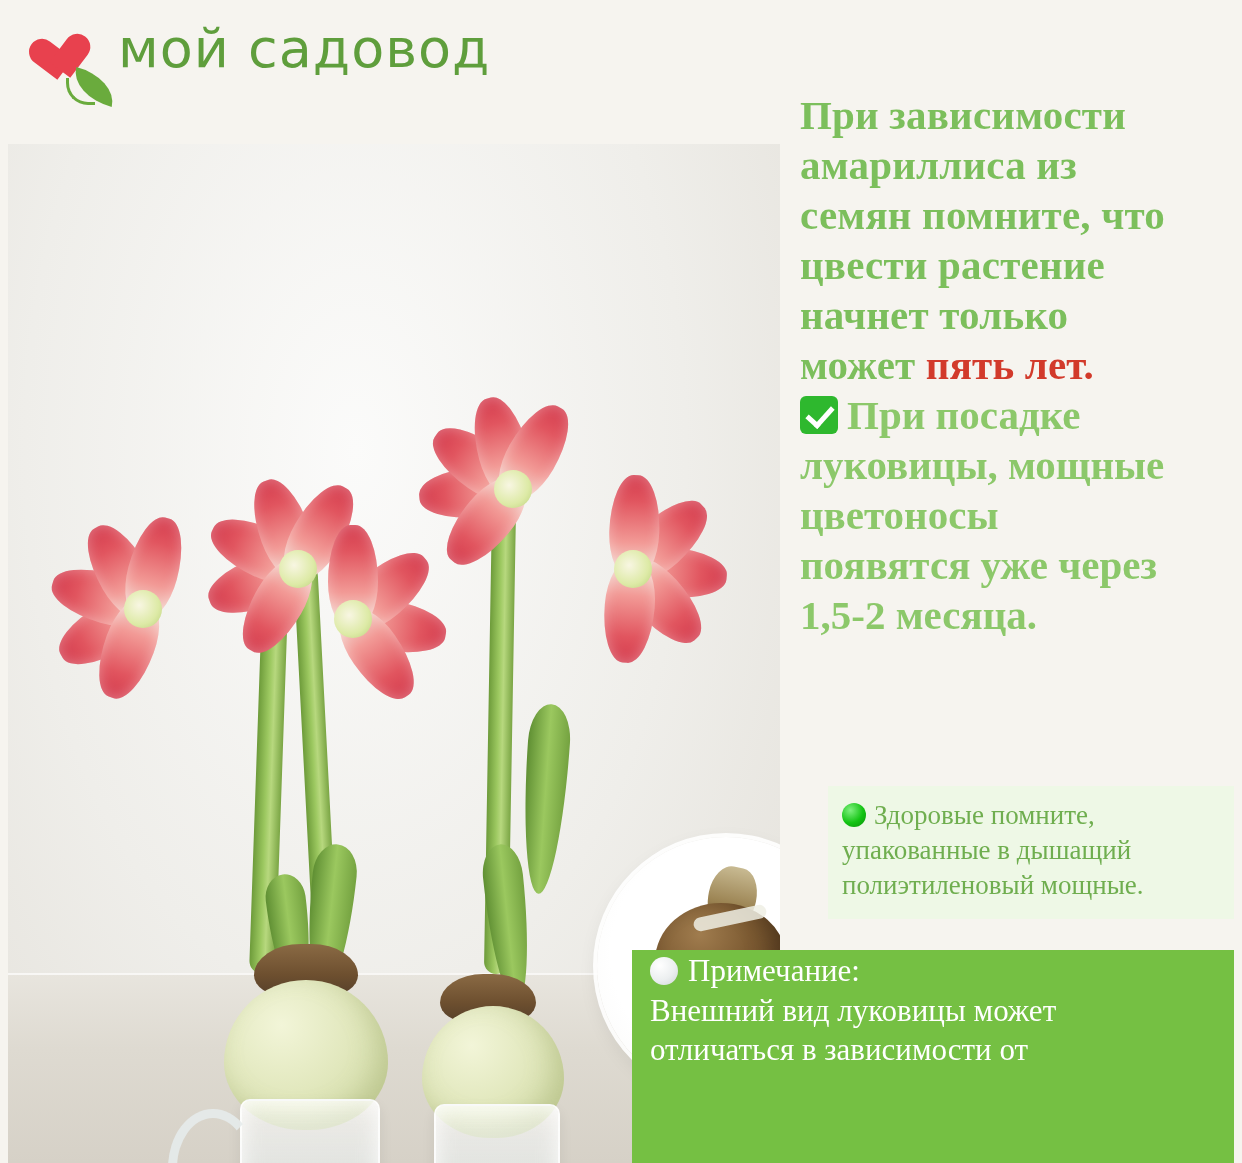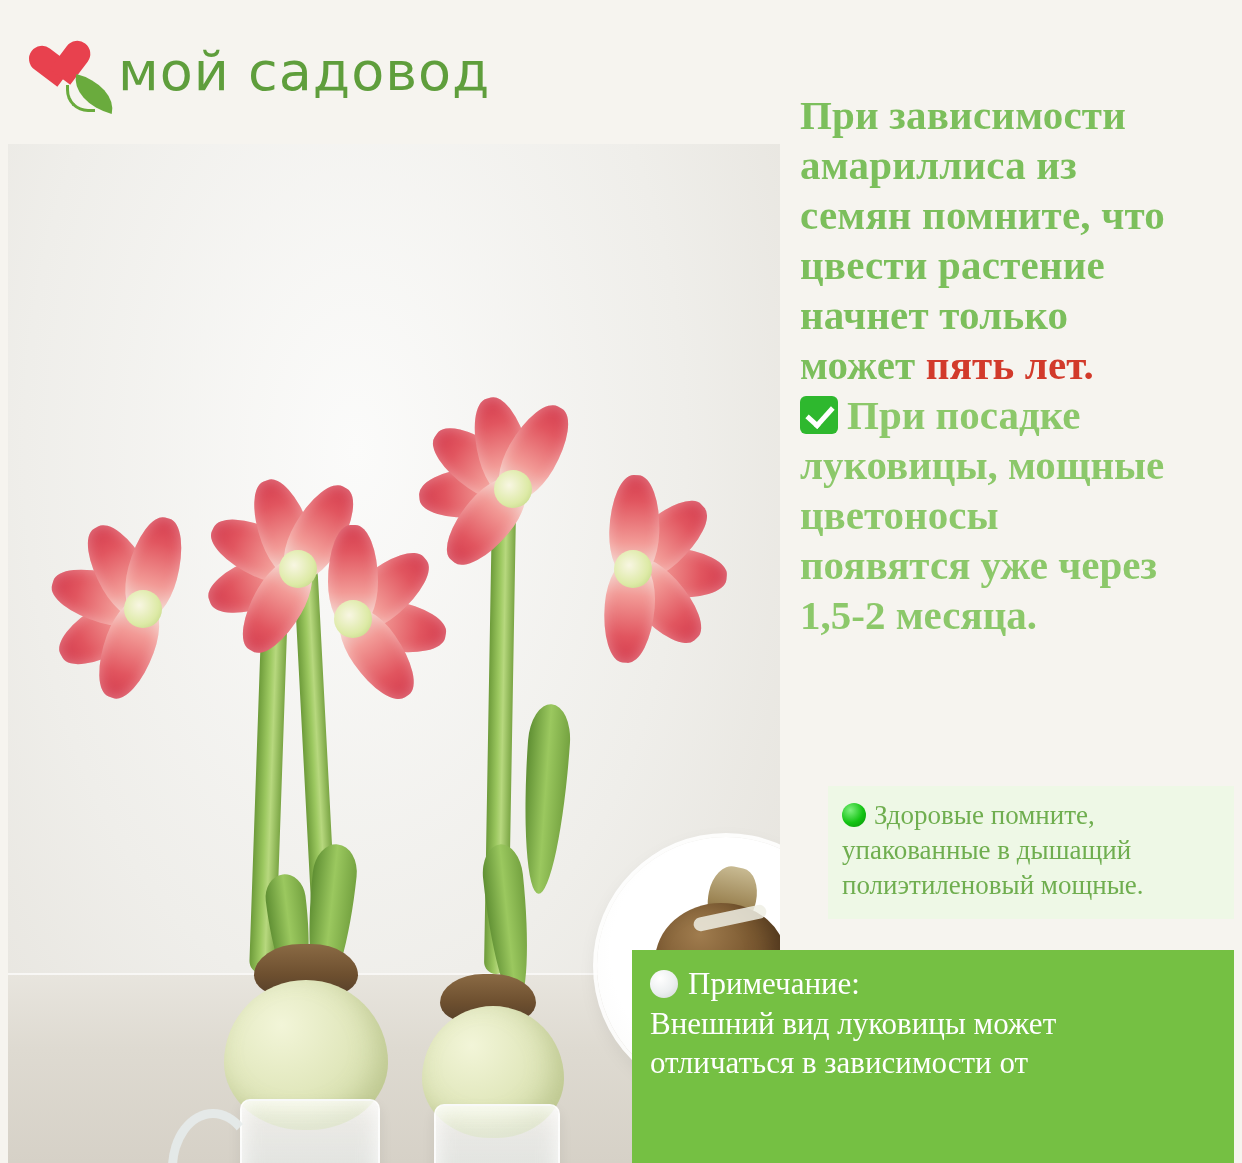--- a/index.html
+++ b/index.html
@@ -16,21 +16,20 @@
   }
 
   
   .logo {
     position: absolute;
     left: 36px;
     top: 22px;
     width: 470px;
     height: 100px;
     display: flex;
-    align-items: center;
     gap: 10px;
   }
   .logo-mark {
     position: relative;
     width: 72px;
     height: 86px;
     flex: 0 0 auto;
   }
   .logo-heart {
     position: absolute;
@@ -297,21 +296,21 @@
   
   .banner {
     position: absolute;
     left: 632px;
     top: 950px;
     width: 602px;
     height: 213px;
     background: #75c043;
     color: #ffffff;
     box-sizing: border-box;
-    padding: 14px 18px 10px 18px;
+    padding: 1px 18px 10px 18px;
     font-size: 31px;
     line-height: 1.28;
   }
   .banner .title-row {
     display: flex;
     align-items: center;
     gap: 10px;
   }
   .dot-white {
     display: inline-block;

